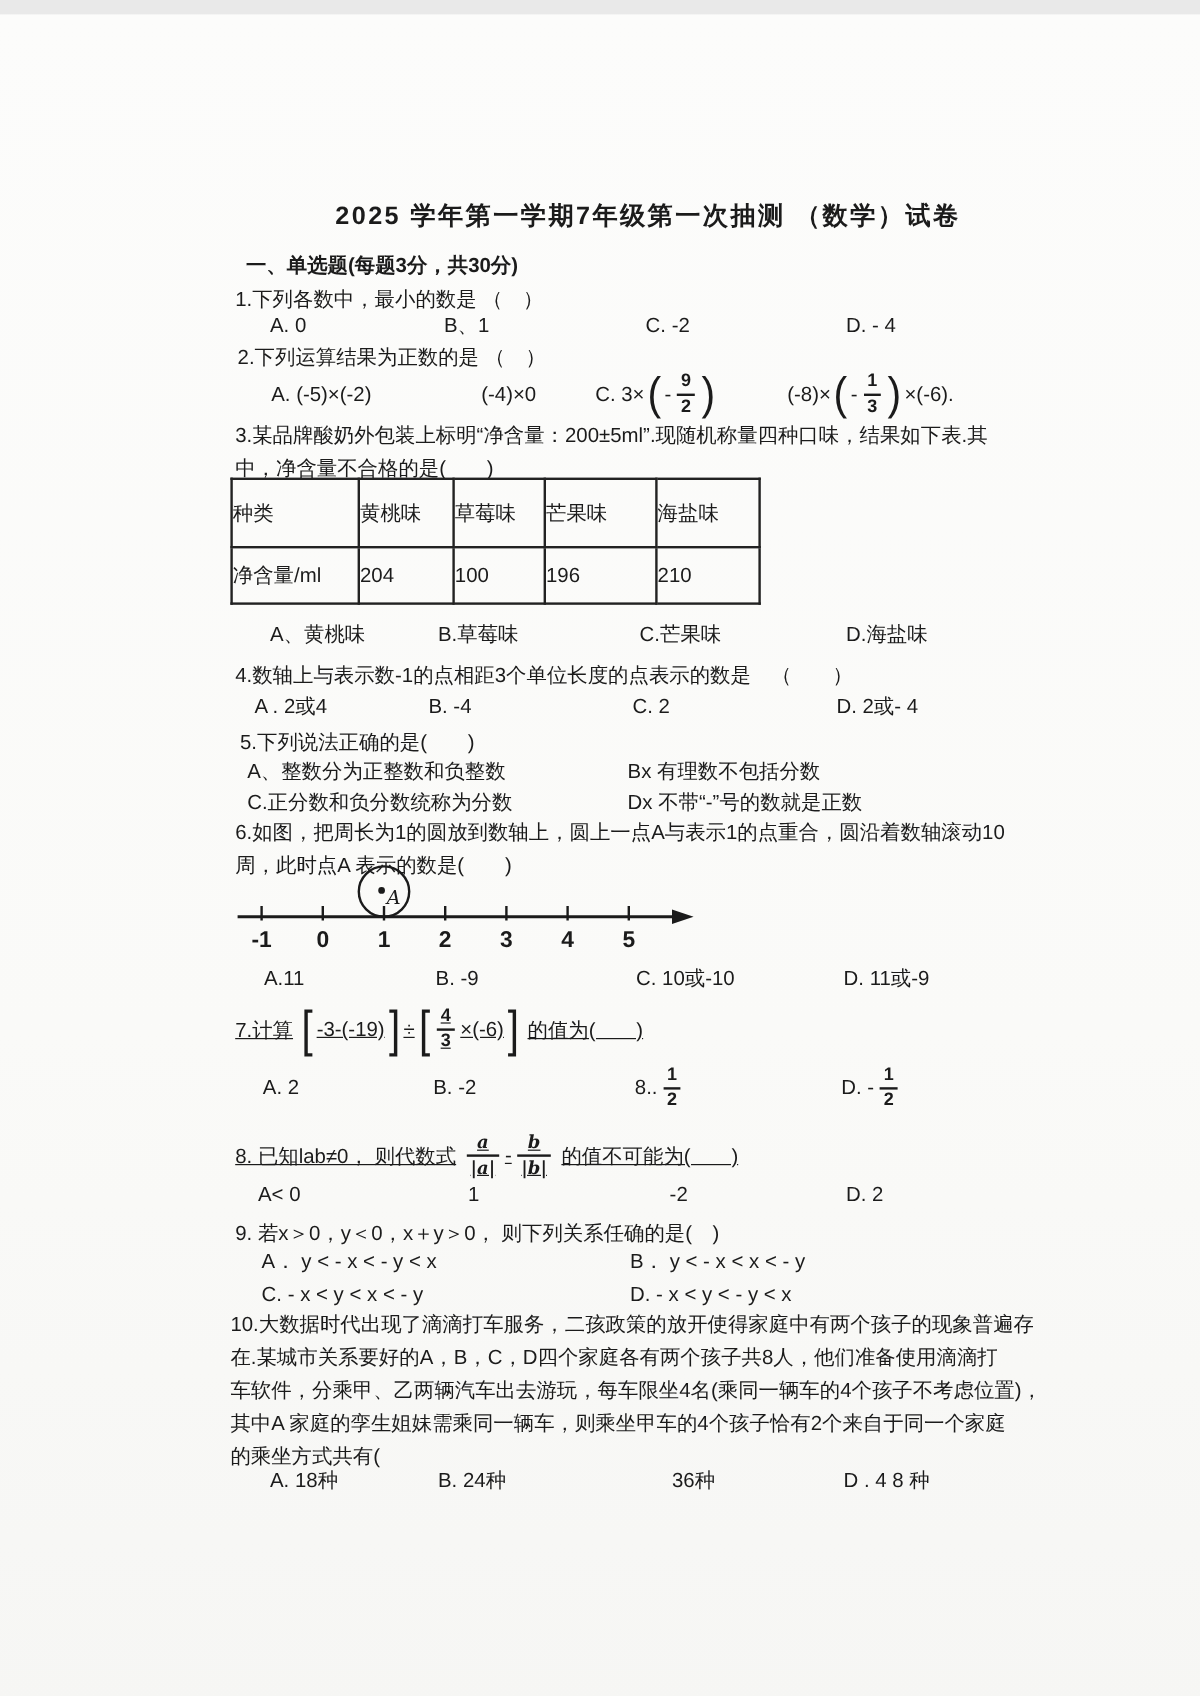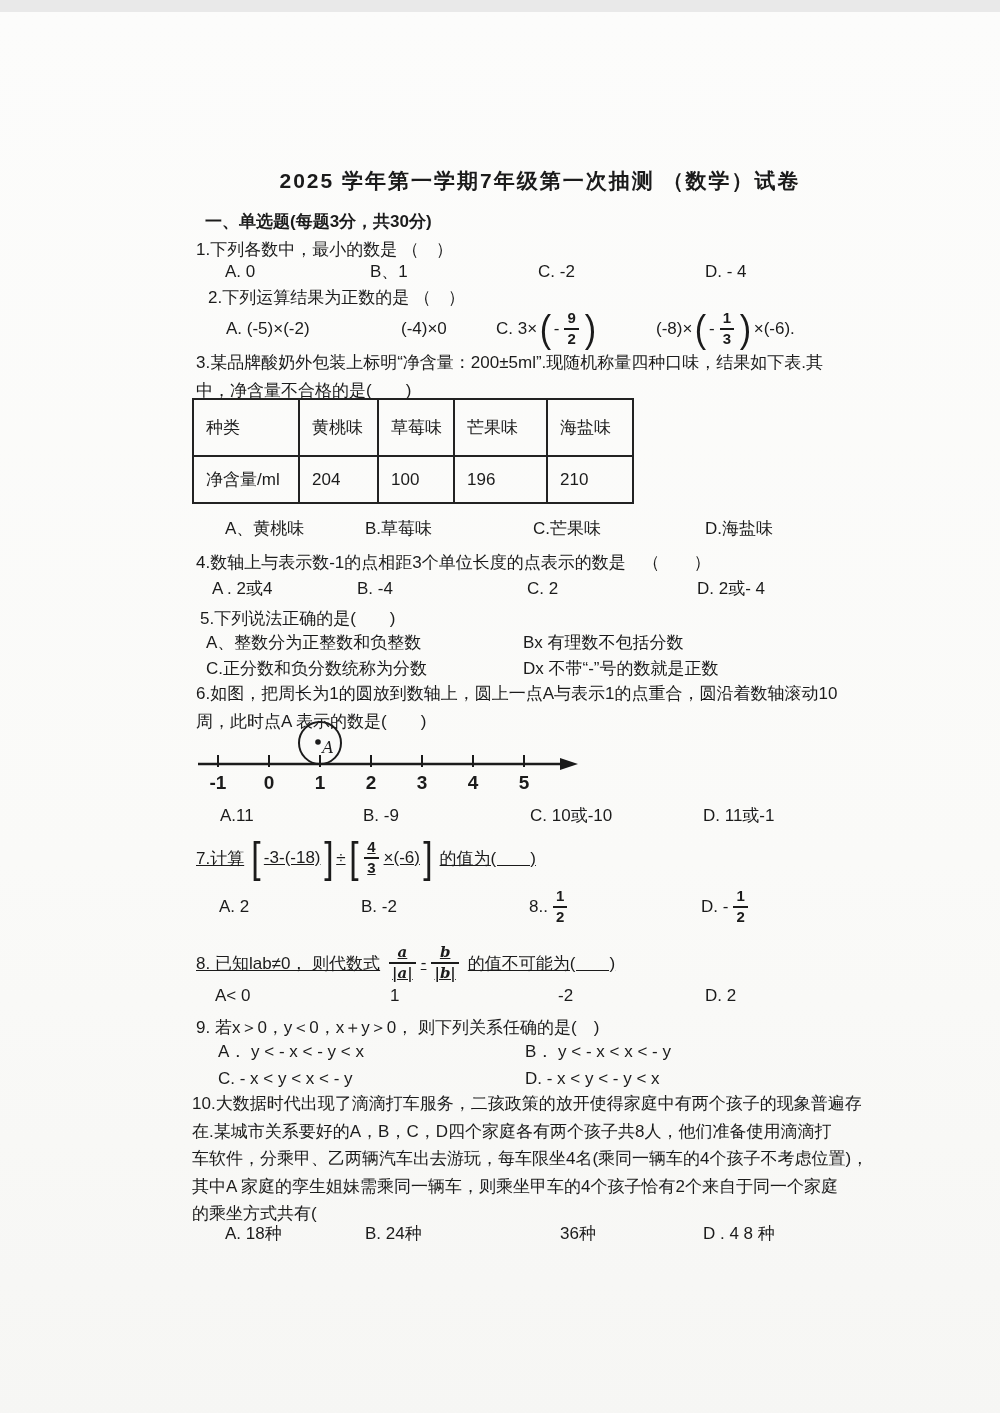--- a/index.html
+++ b/index.html
@@ -22,21 +22,21 @@
   .frow{position:absolute;left:196px;display:flex;align-items:center;font-size:17px;white-space:nowrap;text-decoration:underline;}
   .fwrap{display:inline-flex;align-items:center;margin:0 5px;}
   .seg{display:inline-block;margin:0 1px;}
   .bigp{font-size:38px;font-weight:300;line-height:.9;transform:scaleX(.9);margin:0 1px;}
   .bigb{font-size:42px;font-weight:300;line-height:.85;transform:scaleX(.8);margin:0 1px;}
   .frac{display:inline-flex;flex-direction:column;align-items:center;font-size:15px;line-height:1.25;margin:0 4px;font-weight:600;}
   .frac .den{border-top:2px solid #1b1b1b;padding:0 3px;}
   .frac .num{padding:0 3px;}
   .frac.it{font-style:italic;font-family:"DejaVu Serif","Liberation Serif",serif;}
   .qtable{position:absolute;left:192px;top:386px;border-collapse:collapse;font-size:17px;}
-  .qtable td{border:2px solid #222;padding-left:12px;vertical-align:middle;}
+  .qtable td{border:2px solid #222;padding-left:0;vertical-align:middle;}
   .qtable tr.hdr td{height:53px;}
   .qtable tr.val td{height:43px;}
   .figure{position:absolute;left:190px;top:706px;}
   .figure .axis{stroke:#1b1b1b;stroke-width:2.6;}
   .figure .tick{stroke:#1b1b1b;stroke-width:2;}
   .figure .circ{stroke:#1b1b1b;stroke-width:2;fill:none;}
   .figure text{font-size:19px;font-weight:700;fill:#1b1b1b;text-anchor:middle;
     font-family:"Liberation Sans","DejaVu Sans",sans-serif;}
   .figure text.ptA{font-size:16px;font-style:italic;font-weight:400;
     font-family:"DejaVu Serif","Liberation Serif",serif;}
@@ -51,21 +51,21 @@
   <div class="block bold" style="top:196px;left:205px">一、单选题(每题3分，共30分)</div>
 
   <div class="block" style="top:224px">1.下列各数中，最小的数是 （　）</div>
   <div class="opts" style="top:248px;left:225px;grid-template-columns:145px 168px 167px auto">
     <span>A.  0</span>
     <span>B、1</span>
     <span>C.  -2</span>
     <span>D. - 4</span>
   </div>
 
-  <div class="block" style="top:272px;left:208px">2.下列运算结果为正数的是 （　）</div>
+  <div class="block" style="top:272px;left:198px">2.下列运算结果为正数的是 （　）</div>
   <div class="opts" style="top:288px;left:225px;height:58px;grid-template-columns:175px 95px 160px auto">
     <span>
         <span class="seg">A.  (-5)×(-2)</span>
       </span>
     <span>
         <span class="seg">(-4)×0</span>
       </span>
     <span>
         <span class="seg">C.  3×</span>
         <span class="bigp">(</span>
@@ -165,28 +165,28 @@
     <text x="181" y="71">2</text>
     <text x="232" y="71">3</text>
     <text x="283" y="71">4</text>
     <text x="334" y="71">5</text>
   </svg>
 
   <div class="opts" style="top:792px;left:220px;grid-template-columns:143px 167px 173px auto">
     <span>A.11</span>
     <span>B.  -9</span>
     <span>C.  10或-10</span>
-    <span>D.  11或-1</span>
+    <span>D.  11或-9</span>
   </div>
 
   <div class="frow" style="top:818px;height:56px">
     <span>7.计算</span>
     <span class="fwrap">
         <span class="bigb">[</span>
-        <span class="seg">-3-(-18)</span>
+        <span class="seg">-3-(-19)</span>
         <span class="bigb">]</span>
         <span class="seg">÷</span>
         <span class="bigb">[</span>
         <span class="frac">
           <span class="num">4</span>
           <span class="den">3</span>
         </span>
         <span class="seg">×(-6)</span>
         <span class="bigb">]</span>
       </span>

